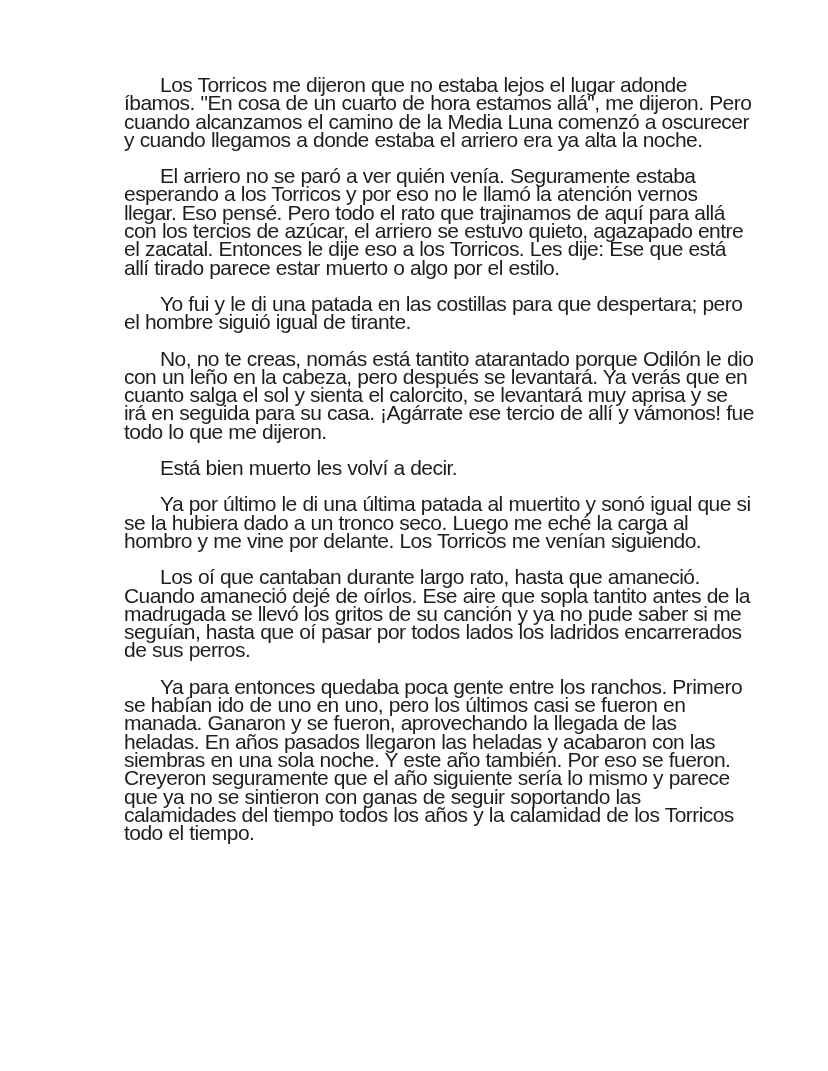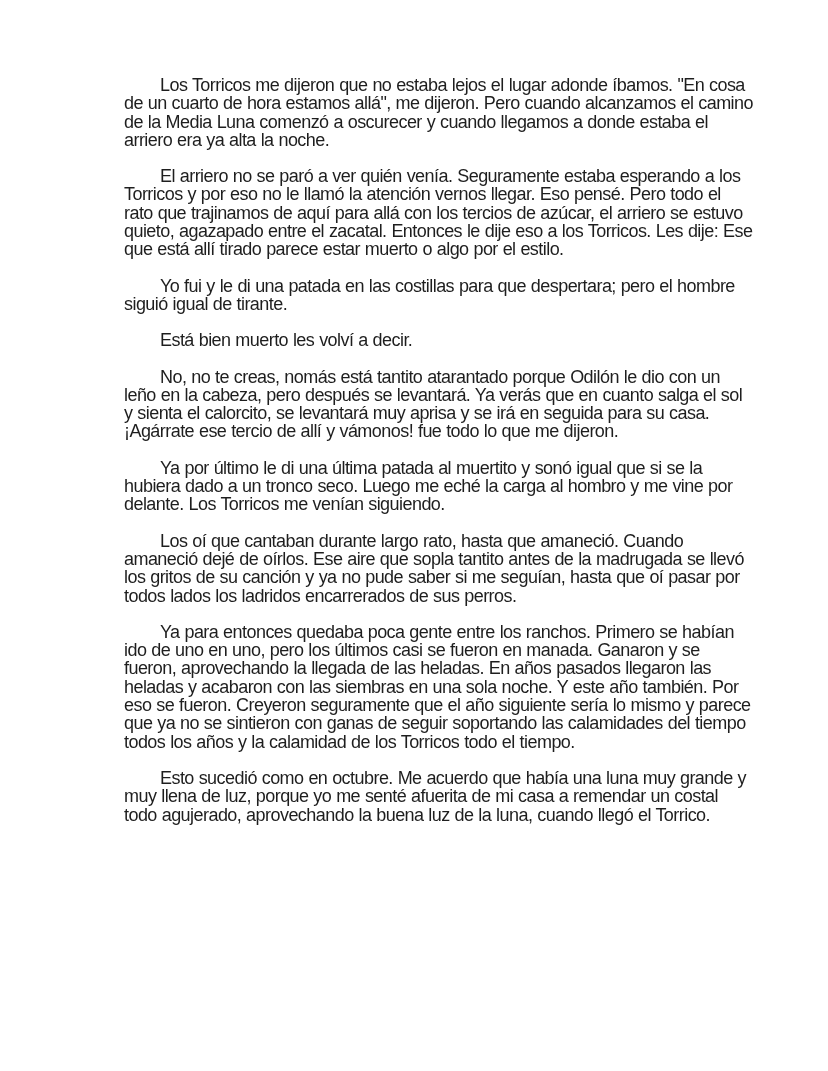--- a/index.html
+++ b/index.html
@@ -16,34 +16,33 @@
     .page {
       position: absolute;
       left: 124px;
       top: 76px;
       width: 630px;
       color: #1e1e1e;
       font-family: "Liberation Sans", sans-serif;
     }
     .para {
       margin: 0 0 18px 0;
-      font-size: 18px;
+      font-size: 21px;
       line-height: 18.3px;
       text-indent: 36px;
       letter-spacing: -0.55px;
       word-spacing: 0.4px;
       transform-origin: left top;
     }
   </style>
 </head>
 <body>
 
 <div class="page">
   <p class="para">Los Torricos me dijeron que no estaba lejos el lugar adonde íbamos. "En cosa de un cuarto de hora estamos allá", me dijeron. Pero cuando alcanzamos el camino de la Media Luna comenzó a oscurecer y cuando llegamos a donde estaba el arriero era ya alta la noche.</p>
   <p class="para">El arriero no se paró a ver quién venía. Seguramente estaba esperando a los Torricos y por eso no le llamó la atención vernos llegar. Eso pensé. Pero todo el rato que trajinamos de aquí para allá con los tercios de azúcar, el arriero se estuvo quieto, agazapado entre el zacatal. Entonces le dije eso a los Torricos. Les dije: Ese que está allí tirado parece estar muerto o algo por el estilo.</p>
   <p class="para">Yo fui y le di una patada en las costillas para que despertara; pero el hombre siguió igual de tirante.</p>
+  <p class="para">No, no te creas, nomás está tantito atarantado porque Odilón le dio con un leño en la cabeza, pero después se levantará. Ya verás que en cuanto salga el sol y sienta el calorcito, se levantará muy aprisa y se irá en seguida para su casa. ¡Agárrate ese tercio de allí y vámonos! fue todo lo que me dijeron.</p>
   <p class="para">Está bien muerto les volví a decir.</p>
-  <p class="para">No, no te creas, nomás está tantito atarantado porque Odilón le dio con un leño en la cabeza, pero después se levantará. Ya verás que en cuanto salga el sol y sienta el calorcito, se levantará muy aprisa y se irá en seguida para su casa. ¡Agárrate ese tercio de allí y vámonos! fue todo lo que me dijeron.</p>
   <p class="para">Ya por último le di una última patada al muertito y sonó igual que si se la hubiera dado a un tronco seco. Luego me eché la carga al hombro y me vine por delante. Los Torricos me venían siguiendo.</p>
   <p class="para">Los oí que cantaban durante largo rato, hasta que amaneció. Cuando amaneció dejé de oírlos. Ese aire que sopla tantito antes de la madrugada se llevó los gritos de su canción y ya no pude saber si me seguían, hasta que oí pasar por todos lados los ladridos encarrerados de sus perros.</p>
   <p class="para">Ya para entonces quedaba poca gente entre los ranchos. Primero se habían ido de uno en uno, pero los últimos casi se fueron en manada. Ganaron y se fueron, aprovechando la llegada de las heladas. En años pasados llegaron las heladas y acabaron con las siembras en una sola noche. Y este año también. Por eso se fueron. Creyeron seguramente que el año siguiente sería lo mismo y parece que ya no se sintieron con ganas de seguir soportando las calamidades del tiempo todos los años y la calamidad de los Torricos todo el tiempo.</p>
-  <p class="para">Esto sucedió como en octubre. Me acuerdo que había una luna muy grande y muy llena de luz, porque yo me senté afuerita de mi casa a remendar un costal todo agujerado, aprovechando la buena luz de la luna, cuando llegó el Torrico.</p>
 </div>
 
 </body></html>

